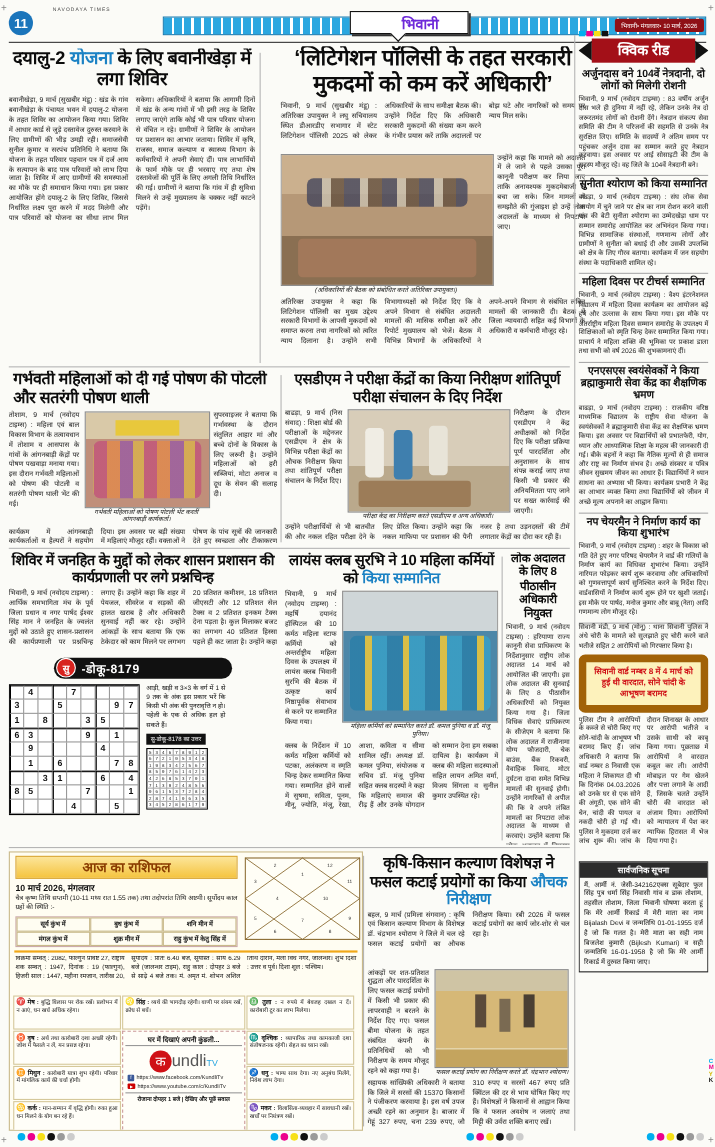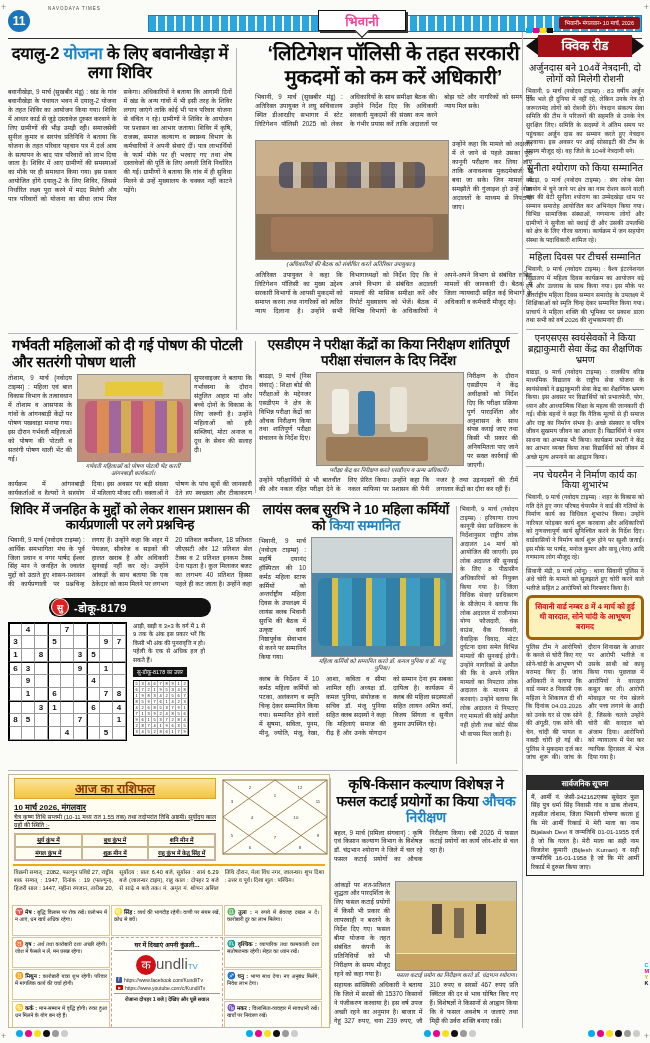--- a/index.html
+++ b/index.html
@@ -8,21 +8,21 @@
   
   .hdr{position:absolute;left:8px;top:6px;right:8px;height:30px;}
   .pgnum{position:absolute;left:0;top:4px;width:22px;height:22px;border-radius:50%;background:#1b75bb;
          color:#fff;font-weight:bold;font-size:12px;display:flex;align-items:center;justify-content:center;}
   .mast-en{position:absolute;left:40px;top:0;font-size:4.5px;letter-spacing:1px;color:#444;}
   .mast{position:absolute;left:28px;top:6px;background:#b01219;color:#fff;font-weight:800;font-size:15px;
         padding:2px 10px 4px 14px;border:1px solid #222;box-shadow:2px 2px 0 #222;}
   .bluebar{position:absolute;left:140px;right:0;top:9px;height:15px;
            background:repeating-linear-gradient(90deg,#2aa7e0 0 7px,#ffffff 7px 9px);border:1px solid #1c7fb4;}
   .edtab{position:absolute;left:310px;top:4px;width:86px;height:19px;background:#fff;border:1.5px solid #111;
-         box-shadow:2px 2px 0 #333;color:#ec4899;font-weight:800;font-size:13px;display:flex;align-items:center;justify-content:center;}
+         box-shadow:2px 2px 0 #333;color:#6d28d9;font-weight:800;font-size:13px;display:flex;align-items:center;justify-content:center;padding-left:20px;}
   .edtab:after{content:"";position:absolute;left:38px;bottom:-6px;width:9px;height:9px;background:#fff;border:1.5px solid #111;border-top:none;border-left:none;transform:rotate(45deg);}
   .datebox{position:absolute;right:2px;top:11px;background:#8f1016;color:#fff;font-size:5.5px;padding:2px 6px;border-radius:2px;}
   .toprule{position:absolute;left:8px;top:38px;right:8px;border-top:1.5px solid #333;}
   
   .art{position:absolute;overflow:hidden;}
   .t{font-weight:800;text-align:center;line-height:1.18;color:#0c0c0c;letter-spacing:-0.2px;}
   .blue{color:#1b82c4;}
   .body{font-size:6.3px;line-height:1.42;text-align:justify;color:#1c1c1c;}
   .c2{column-count:2;column-gap:7px;}
   .c3{column-count:3;column-gap:7px;}
@@ -51,43 +51,43 @@
   
   .rail{position:absolute;left:526px;top:28px;width:118px;height:1000px;overflow:hidden;}
   .patch{display:flex;gap:1px;margin-bottom:2px;}
   .patch span{width:6px;height:5px;display:inline-block;}
   .qr-head{display:flex;align-items:center;margin-bottom:3px;}
   .qr-head .tri{width:0;height:0;border-top:9px solid transparent;border-bottom:9px solid transparent;}
   .qr-head .tri.l{border-right:12px solid #111;}
   .qr-head .tri.r{border-left:12px solid #111;}
   .qr-head .lbl{flex:1;background:#a31018;color:#fff;font-weight:800;font-size:13px;text-align:center;padding:1px 0 3px;}
   .qr-item{border-bottom:1px solid #aaa;padding:3px 0 4px;}
-  .qr-title{font-size:9.5px;font-weight:400;text-align:center;line-height:1.15;margin-bottom:2px;}
+  .qr-title{font-size:9.5px;font-weight:700;text-align:center;line-height:1.15;margin-bottom:2px;}
   .qr-body{font-size:6.1px;line-height:1.4;text-align:justify;color:#1c1c1c;}
   .theft-title{font-size:14.5px;font-weight:800;text-align:center;line-height:1.2;margin:4px 0 3px;}
-  .ybox{background:#fdf2bc;border:3px solid #a16207;border-radius:6px;color:#cf1016;font-weight:800;
+  .ybox{background:#fdf2bc;border:7px solid #a16207;border-radius:6px;color:#cf1016;font-weight:800;
         font-size:7.5px;text-align:center;padding:4px 3px;line-height:1.35;margin:3px 0;}
   .notice{border:1.2px solid #222;margin-top:4px;}
   .notice .nt{background:#2c2c2c;color:#fff;font-weight:700;font-size:7.5px;text-align:center;padding:2px 0;}
   .notice .nb{font-size:6.1px;line-height:1.45;text-align:justify;padding:3px 4px;}
   
   .sud-banner{display:flex;align-items:center;background:#111;border-radius:10px;height:19px;width:160px;margin:4px auto 5px;padding-left:2px;}
   .sud-badge{width:16px;height:16px;border-radius:50%;background:#d8231f;color:#fff;font-weight:800;font-size:9px;display:flex;align-items:center;justify-content:center;border:1px solid #fff;}
   .sud-name{color:#fff;font-weight:800;font-size:11px;margin-left:5px;letter-spacing:.5px;}
   .sgrid{display:grid;grid-template-columns:repeat(9,13px);grid-auto-rows:13px;border:1.6px solid #000;width:117px;background:#fff;}
   .sgrid span{border-right:.6px solid #999;border-bottom:.6px solid #999;font-size:8px;font-weight:700;display:flex;align-items:center;justify-content:center;}
   .sgrid span.bl{border-left:1.4px solid #000;} .sgrid span.bt{border-top:1.4px solid #000;}
   .mini{display:grid;grid-template-columns:repeat(9,6px);grid-auto-rows:6px;border:1px solid #000;width:54px;background:#fff;}
   .mini span{border-right:.4px solid #aaa;border-bottom:.4px solid #aaa;font-size:4px;display:flex;align-items:center;justify-content:center;}
   .sol-t{background:#111;color:#fff;font-size:5.5px;text-align:center;padding:1px 2px;width:54px;box-sizing:border-box;}
   .snote{font-size:5.9px;line-height:1.45;text-align:justify;width:72px;}
   
   .horo{position:absolute;left:8px;top:774px;width:320px;height:252px;border:1px solid #c9b98a;background:#fffdf2;overflow:hidden;}
   .h-top{display:flex;}
-  .h-left{width:205px;padding:3px 4px 0 5px;text-decoration:underline;}
+  .h-left{width:205px;padding:3px 4px 0 5px;}
   .h-title{background:linear-gradient(180deg,#fce59a,#f5c43f);color:#8a3c00;font-weight:800;font-size:12.5px;text-align:center;border:1px solid #d9a530;padding:1px 0;}
   .h-date{font-weight:800;font-size:8px;margin:2px 0 1px;}
   .h-astro{font-size:6px;line-height:1.4;text-align:justify;}
   .kundli{position:relative;width:106px;height:76px;margin:4px 3px 0 2px;}
   .kundli svg{position:absolute;inset:0;}
   .kn{position:absolute;font-size:4.3px;color:#333;transform:translate(-50%,-50%);}
   .pgrid{display:grid;grid-template-columns:repeat(3,1fr);width:200px;margin:3px 0 0 5px;border:1px solid #caa;}
   .pgrid div{border:.5px solid #c9b98a;font-size:5.9px;font-weight:700;text-align:center;padding:1.5px 0;}
   .h-div{border-top:2.5px solid #f0a818;margin:3px 4px;}
   .panch{font-size:5.7px;line-height:1.4;text-align:justify;column-count:3;column-gap:6px;padding:0 5px;height:34px;overflow:hidden;}
@@ -361,20 +361,21 @@
       <div style="flex:1;">
         <div class="photo ph-lions" style="width:140px;height:118px;"></div>
         <div class="cap">महिला कर्मियों को सम्मानित करते डॉ. कमल पुनिया व डॉ. मंजू पुनिया।</div>
       </div>
     </div>
     <div class="body c3" style="margin-top:3px;height:92px;">क्लब के निर्देशन में 10 कर्मठ महिला कर्मियों को पटका, अलंकरण व स्मृति चिन्ह देकर सम्मानित किया गया। सम्मानित होने वालों में सुषमा, सविता, पूनम, मीनू, ज्योति, मंजू, रेखा, आशा, कविता व सीमा शामिल रहीं। अध्यक्ष डॉ. कमल पुनिया, संयोजक व सचिव डॉ. मंजू पुनिया सहित क्लब सदस्यों ने कहा कि महिलाएं समाज की रीढ़ हैं और उनके योगदान को सम्मान देना हम सबका दायित्व है। कार्यक्रम में क्लब की महिला सदस्याओं सहित लायन अमित वर्मा, विजय सिंगला व सुनील कुमार उपस्थित रहे।</div>
   </div>
   <div class="vline" style="left:456px;top:506px;height:258px;"></div>
 
   <div class="art" style="left:460px;top:502px;width:58px;height:266px;">
+    <div class="t" style="font-size:10.5px;">लोक अदालत के लिए 8 पीठासीन अधिकारी नियुक्त</div>
     <div class="body" style="margin-top:3px;font-size:6.1px;">भिवानी, 9 मार्च (नवोदय टाइम्स) : हरियाणा राज्य कानूनी सेवा प्राधिकरण के निर्देशानुसार राष्ट्रीय लोक अदालत 14 मार्च को आयोजित की जाएगी। इस लोक अदालत की सुनवाई के लिए 8 पीठासीन अधिकारियों को नियुक्त किया गया है। जिला विधिक सेवाएं प्राधिकरण के सीजेएम ने बताया कि लोक अदालत में राजीनामा योग्य फौजदारी, चेक बाउंस, बैंक रिकवरी, वैवाहिक विवाद, मोटर दुर्घटना दावा समेत विभिन्न मामलों की सुनवाई होगी। उन्होंने नागरिकों से अपील की कि वे अपने लंबित मामलों का निपटारा लोक अदालत के माध्यम से करवाएं। उन्होंने बताया कि लोक अदालत में निपटाए गए मामलों की कोई अपील नहीं होती तथा कोर्ट फीस भी वापस मिल जाती है।</div>
   </div>
   <div class="hline" style="left:8px;top:770px;width:510px;"></div>
 
   <div class="horo">
     <div class="h-top">
       <div class="h-left">
         <div class="h-title">आज का राशिफल</div>
         <div class="h-date">10 मार्च 2026, मंगलवार</div>
         <div class="h-astro">चैत्र कृष्ण तिथि सप्तमी (10-11 मध्य रात 1.55 तक) तथा तदोपरांत तिथि अष्टमी। सूर्योदय काल ग्रहों की स्थिति :-</div>

